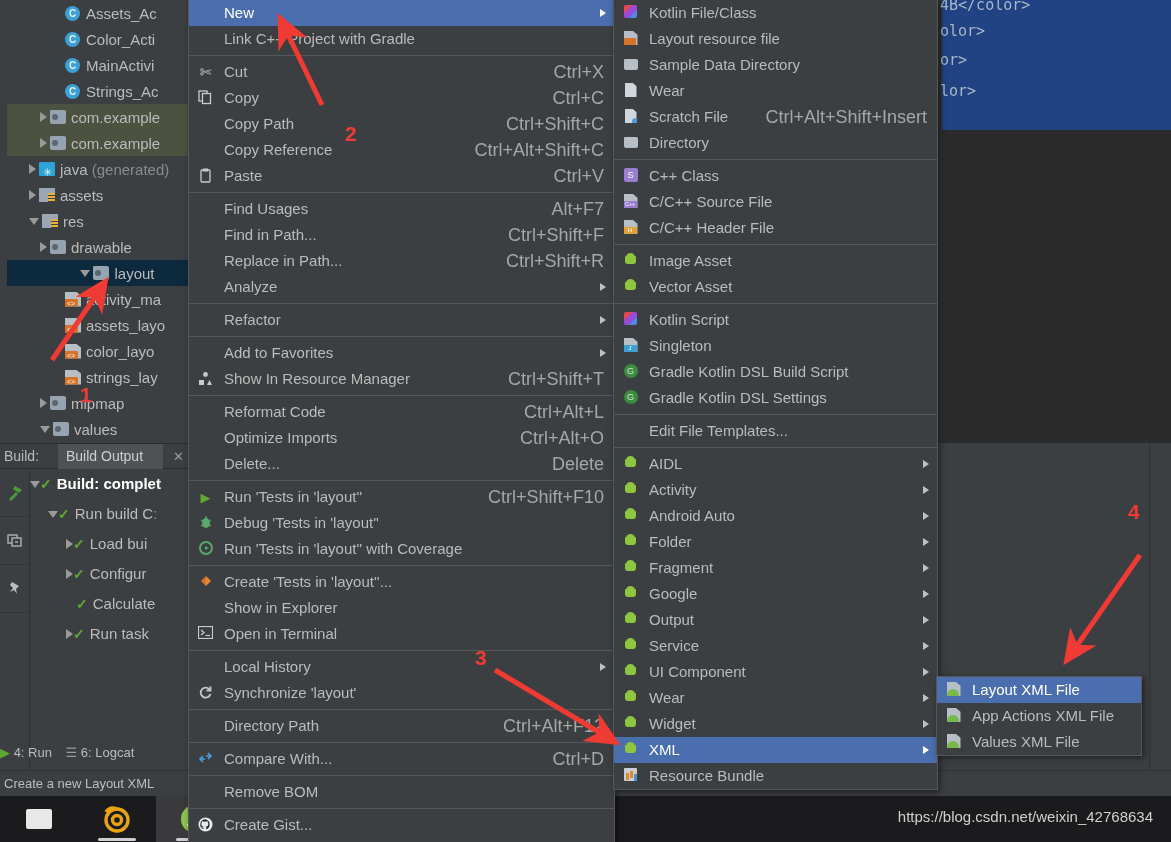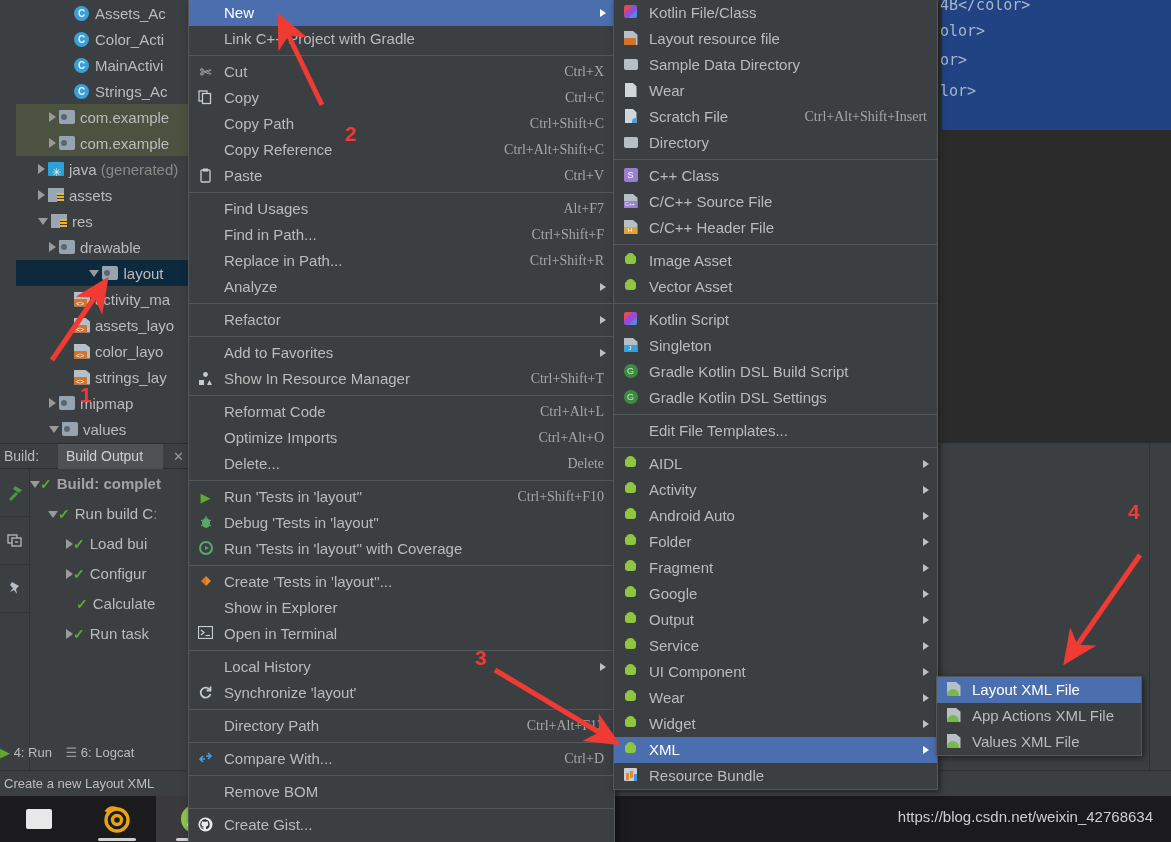--- a/index.html
+++ b/index.html
@@ -6,21 +6,21 @@
   html, body {
     width: 1171px; height: 842px;
     background: #3c3f41;
     font-family: "Liberation Sans", sans-serif;
     overflow: hidden;
   }
   #root { position: relative; width: 1171px; height: 842px; }
 
   
   .tree {
-    position: absolute; left: 16px; top: 0; width: 188px; height: 443px;
+    position: absolute; left: 7px; top: 0; width: 188px; height: 443px;
     background: #3c3f41; overflow: hidden;
   }
   .trow {
     position: relative; height: 26px; line-height: 26px;
     color: #bbbbbb; font-size: 15px; white-space: nowrap;
   }
   .trow.sel { background: #0d293e; text-align: center; }
   .trow.hl  { background: #4b5240; }
   .twig { display:inline-block; width: 11px; height: 26px; vertical-align: top; }
   .arrow-r, .arrow-d {
@@ -57,21 +57,21 @@
   .buildtabs .tab { position:absolute; left:58px; top:0; height:25px; line-height:25px;
      padding:0 20px 0 8px; background:#4e5254; color:#cfcfcf; }
   .buildtabs .xbtn { position:absolute; right:4px; top:5px; color:#9a9a9a; font-size:13px; }
   .buildside { position:absolute; left:0; top:26px; width:30px; bottom:0;
      background:#3c3f41; border-right:1px solid #323232; }
   .bsicon { height:48px; display:flex; align-items:center; justify-content:center;
      border-bottom:1px solid #333638; font-size:16px; }
   .buildtree { position:absolute; left:30px; top:26px; right:0; bottom:0; }
   .brow { height:30px; line-height:30px; color:#bbb; font-size:15px; white-space:nowrap; }
   .chk { color:#5fa832; font-weight:bold; margin-right:5px; font-size:14px; }
-  .bbold { color:#a3a3a3; font-weight:bold; }
+  .bbold { color:#ffffff; font-weight:bold; }
 
   
   .runbar { position:absolute; left:0; top:745px; width:188px; height:25px;
      color:#bbb; font-size:13px; white-space:nowrap; }
   .runbar .itm { display:inline-block; margin-right:10px; }
   .statusbar { position:absolute; left:0; top:770px; width:1171px; height:26px;
      background:#3c3f41; color:#bdbdbd; font-size:13px; line-height:26px; padding-left:4px;
      border-top:1px solid #323232; }
   .taskbar { position:absolute; left:0; top:796px; width:1171px; height:46px;
      background:#1b1b1d; }
@@ -91,21 +91,21 @@
   
   .rstrip { position:absolute; right:0; top:443px; width:22px; bottom:72px; background:#3c3f41;
      border-left:1px solid #323232; }
 
   
   .menu { position:absolute; background:#3c3f41; border:1px solid #555759;
      box-shadow: 2px 2px 6px rgba(0,0,0,.5); }
   .mi { position:relative; height:26px; line-height:26px; color:#bbbbbb; font-size:15px;
      white-space:nowrap; padding-left:35px; }
   .mi.sel { background:#4b6eaf; color:#ffffff; }
-  .mi .acc { position:absolute; right:10px; top:0; color:#a6a6a6; font-size:14px;font-family:Liberation Serif, serif; }
+  .mi .acc { position:absolute; right:10px; top:0; color:#a6a6a6; font-size:18px; }
   .mi .sub { position:absolute; right:8px; top:9px; width:0;height:0;
      border-left:6px solid #c0c0c0; border-top:4px solid transparent; border-bottom:4px solid transparent; }
   .mi.sel .sub { border-left-color:#ffffff; }
   .mi .mic { position:absolute; left:8px; top:5px; width:17px; height:17px;
      font-size:13px; line-height:17px; text-align:center; }
   .sep { height:1px; background:#55585a; margin:3px 0; }
 
   .droid { display:inline-block; width:13px; height:13px; position:relative; }
   .droid:before { content:''; position:absolute; left:1px; top:3px; width:11px; height:8px;
      background:#8ec63f; border-radius:1px 1px 3px 3px; }

